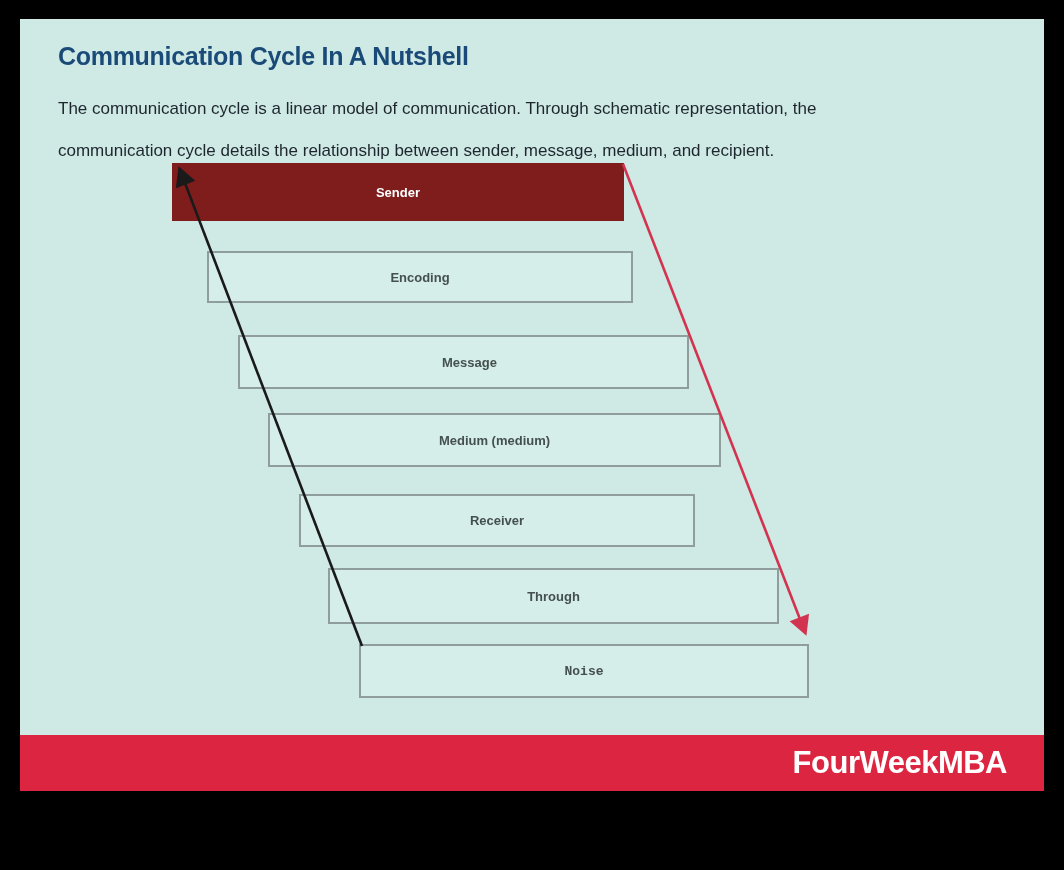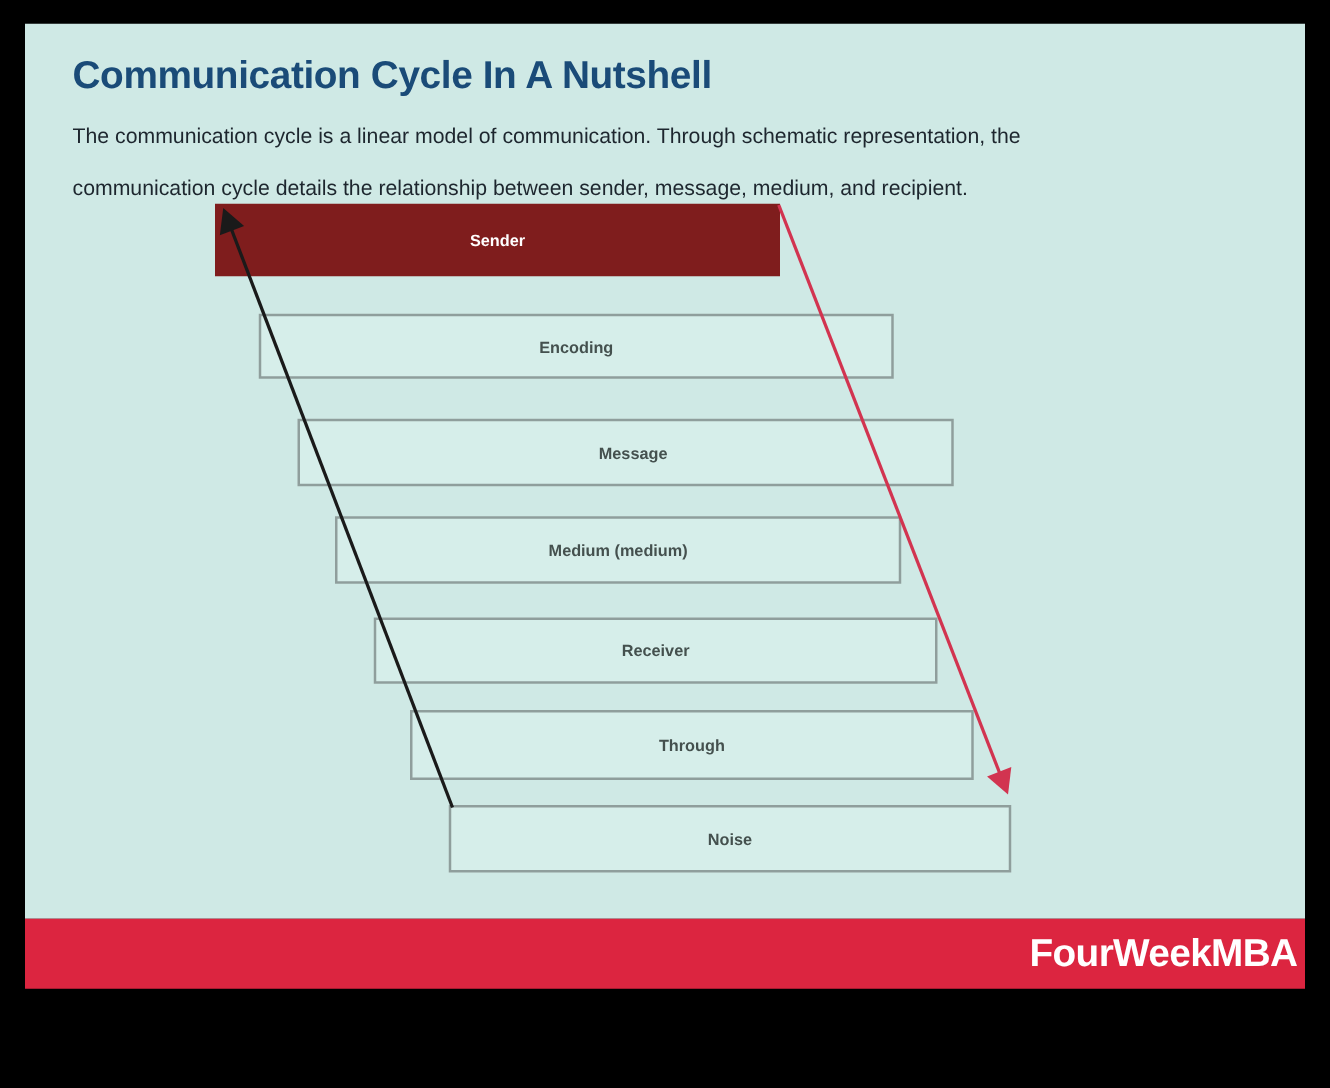--- a/index.html
+++ b/index.html
@@ -12,21 +12,21 @@
   }
   .panel {
     position: absolute;
     left: 20px; top: 19px;
     width: 1024px; height: 716px;
     background: #cfe9e5;
   }
   .page-title {
     position: absolute;
     left: 58px; top: 42px;
-    font-size: 31px;
+    font-size: 25px;
     font-weight: bold;
     color: #1a4b78;
     letter-spacing: -0.3px;
   }
   .page-desc {
     position: absolute;
     left: 58px; top: 88px;
     width: 820px;
     font-size: 17px;
     line-height: 42px;
@@ -55,57 +55,57 @@
     pointer-events: none;
   }
   .footer {
     position: absolute;
     left: 20px; top: 735px;
     width: 1024px; height: 56px;
     background: #dc2540;
     display: flex;
     align-items: center;
     justify-content: flex-end;
-    padding-right: 6px;
+    padding-right: 37px;
   }
   .brand {
     color: #ffffff;
     font-size: 31px;
     font-weight: bold;
     letter-spacing: -0.5px;
   }
 </style>
 </head>
 <body>
 
 <div class="panel"></div>
 
 <h1 class="page-title">Communication Cycle In A Nutshell</h1>
 
 <p class="page-desc">The communication cycle is a linear model of communication. Through schematic representation, the communication cycle details the relationship between sender, message, medium, and recipient.</p>
 
 <div class="box red" style="left:172px; top:163px; width:452px; height:58px;">
   <span>Sender</span>
 </div>
-<div class="box" style="left:207px; top:251px; width:508px; height:52px;">
+<div class="box" style="left:207px; top:251px; width:426px; height:52px;">
   <span>Encoding</span>
 </div>
-<div class="box" style="left:238px; top:335px; width:525px; height:54px;padding-left:12px;">
+<div class="box" style="left:238px; top:335px; width:451px; height:54px;padding-left:12px;">
   <span>Message</span>
 </div>
 <div class="box" style="left:268px; top:413px; width:453px; height:54px;">
   <span>Medium (medium)</span>
 </div>
-<div class="box" style="left:299px; top:494px; width:451px; height:53px;">
+<div class="box" style="left:299px; top:494px; width:396px; height:53px;">
   <span>Receiver</span>
 </div>
 <div class="box" style="left:328px; top:568px; width:451px; height:56px;">
   <span>Through</span>
 </div>
-<div class="box" style="left:359px; top:644px; width:450px; height:54px;">
+<div class="box" style="left:359px; top:644px; width:450px; height:54px;font-family:Liberation Mono, monospace;">
   <span>Noise</span>
 </div>
 
 <svg class="arrow-layer" width="1064" height="870" viewBox="0 0 1064 870" xmlns="http://www.w3.org/2000/svg">
   <defs>
     <marker id="head-black" markerWidth="9" markerHeight="9" refX="6.5" refY="4.5" orient="auto">
       <path d="M0.5,0.5 L8,4.5 L0.5,8.5 z" fill="#1a1a1a"></path>
     </marker>
     <marker id="head-red" markerWidth="9" markerHeight="9" refX="6.5" refY="4.5" orient="auto">
       <path d="M0.5,0.5 L8,4.5 L0.5,8.5 z" fill="#d23450"></path>

